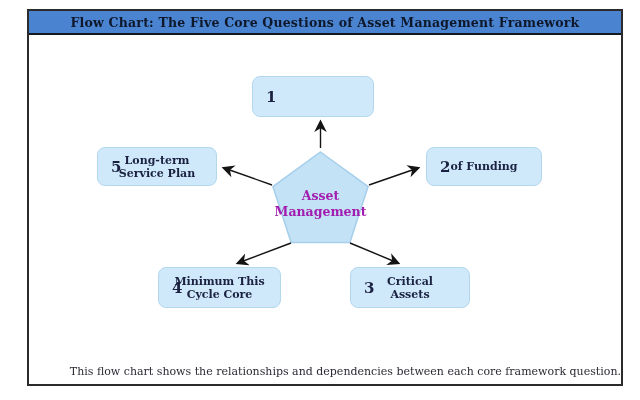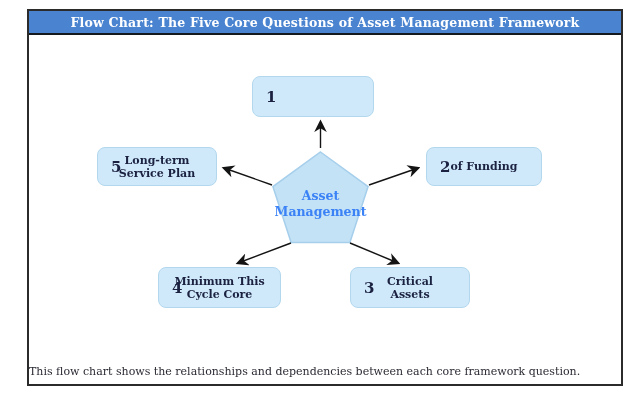--- a/index.html
+++ b/index.html
@@ -9,21 +9,21 @@
   }
   .frame {
     position:absolute; left:27px; top:9px; width:592px; height:373px;
     border:2px solid #2b2b2b; background:#ffffff; box-sizing:content-box;
   }
   .titlebar {
     height:22px; background:#4a84d0; border-bottom:2px solid #14181f;
     display:flex; align-items:center; justify-content:center;
   }
   .titlebar span {
-    color:#ffffff; font-weight:bold; font-size:12.5px; letter-spacing:0.2px;
+    color:#0f172a; font-weight:bold; font-size:12.5px; letter-spacing:0.2px;
     white-space:nowrap;
   }
   .diagram { position:absolute; left:0; top:24px; right:0; bottom:0; }
   .arrows { position:absolute; left:0; top:0; }
   .arrows line { stroke:#141414; stroke-width:1.4; }
   .node {
     position:absolute; background:#cfe9fa; border:1px solid #b3d8ee;
     border-radius:8px; box-sizing:border-box; display:flex; align-items:center;
     color:#1b2140;
   }
@@ -31,25 +31,25 @@
     position:absolute; left:13px; top:0; bottom:0;
     display:flex; align-items:center;
     font-size:15px; font-weight:bold;
   }
   .node .lbl {
     width:100%; text-align:center; font-size:11px; font-weight:bold;
     line-height:13px;
   }
   .pentagon-label {
     position:absolute; left:241px; top:153px; width:101px; text-align:center;
-    font-weight:bold; font-size:12.5px; line-height:16px; color:#3b82f6;
+    font-weight:bold; font-size:12.5px; line-height:16px; color:#a21caf;
   }
   .pentagon-label span { display:block; }
   .caption {
-    position:absolute; left:0; right:0; bottom:6px; text-align:left;
+    position:absolute; left:0; right:0; bottom:6px; text-align:right;
     font-size:11px; color:#2a2a33;
   }
 </style>
 </head>
 <body>
 
 <div class="page">
   <div class="frame">
 
     <div class="titlebar">

